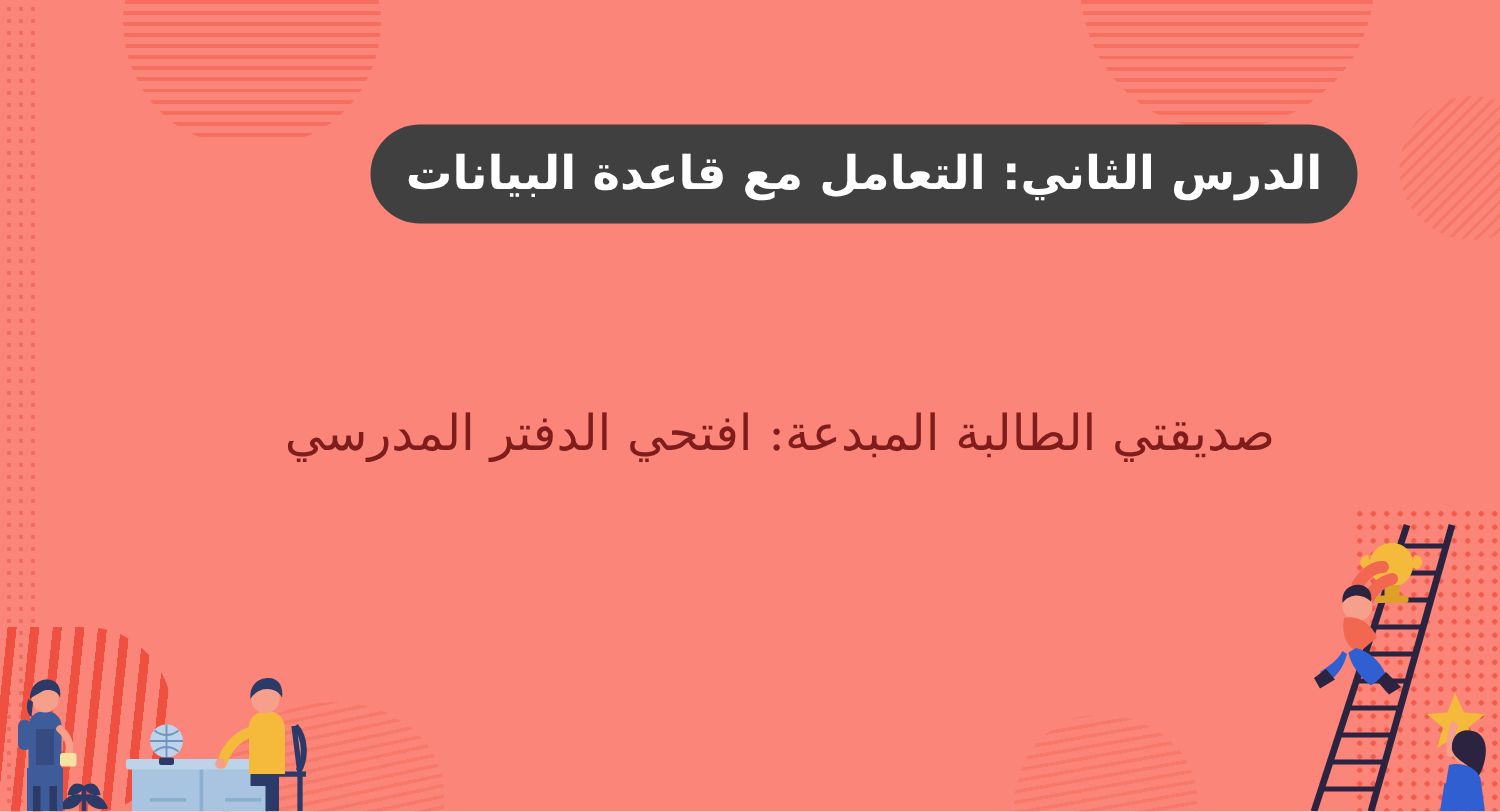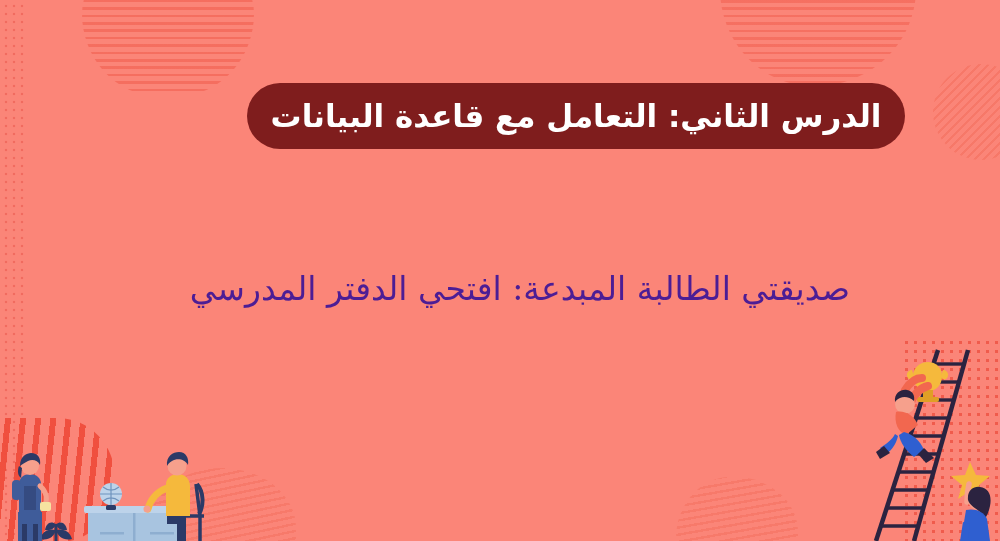--- a/index.html
+++ b/index.html
@@ -132,21 +132,21 @@
     background-size: 9px 9px;
   }
 
   
   #title-pill {
     position: absolute;
     left: 247px;
     top: 83px;
     width: 658px;
     height: 66px;
-    background: #7f1d1d;
+    background: #404040;
     border-radius: 40px;
     display: flex;
     align-items: center;
     justify-content: center;
     box-sizing: border-box;
     padding: 0 20px;
   }
   #title-text {
     color: #ffffff;
     font-family: "DejaVu Sans", sans-serif;
@@ -161,21 +161,21 @@
   
   #body-block {
     position: absolute;
     left: 160px;
     top: 262px;
     width: 690px;
     direction: rtl;
     text-align: right;
   }
   .body-line {
-    color: #4c1d95;
+    color: #7f1d1d;
     font-family: "DejaVu Serif", serif;
     font-size: 33px;
     line-height: 1.62;
     font-weight: normal;
     direction: rtl;
     white-space: nowrap;
   }
   #body-line-2 {
     padding-left: 0;
     padding-right: 88px;

